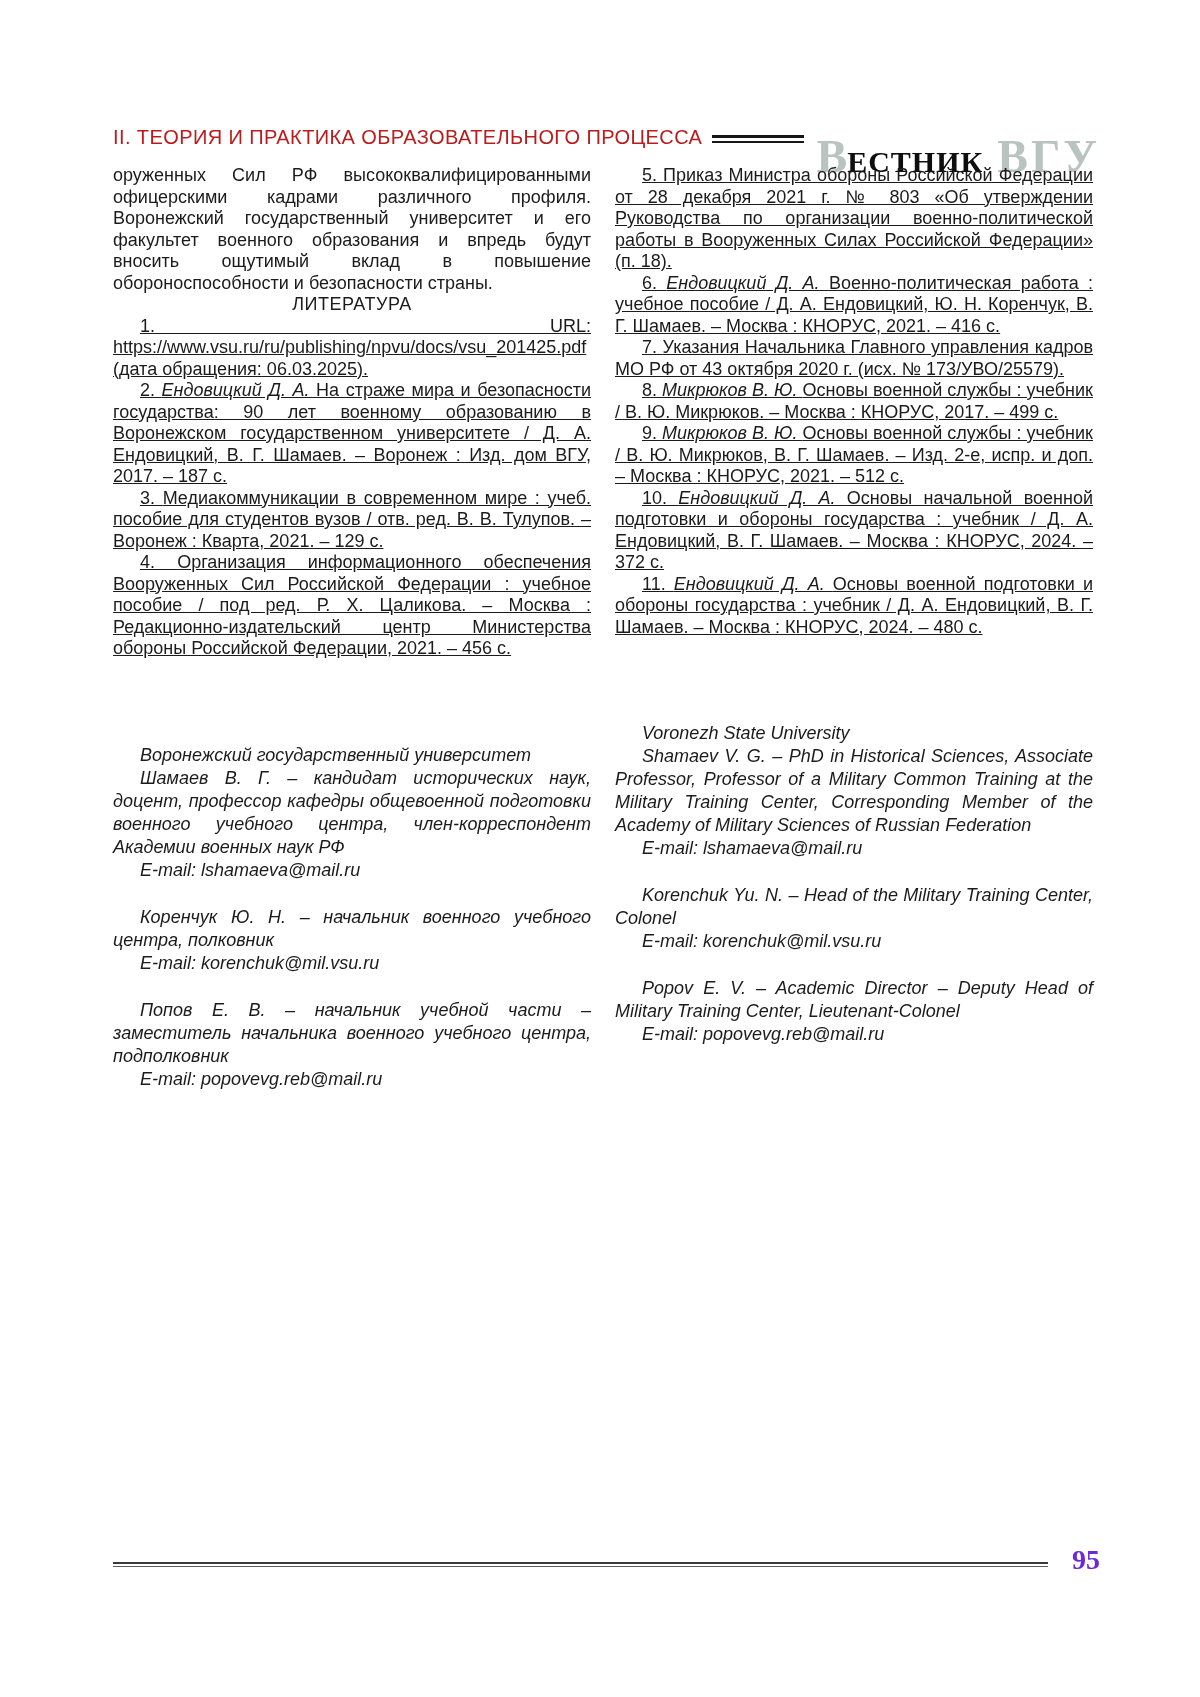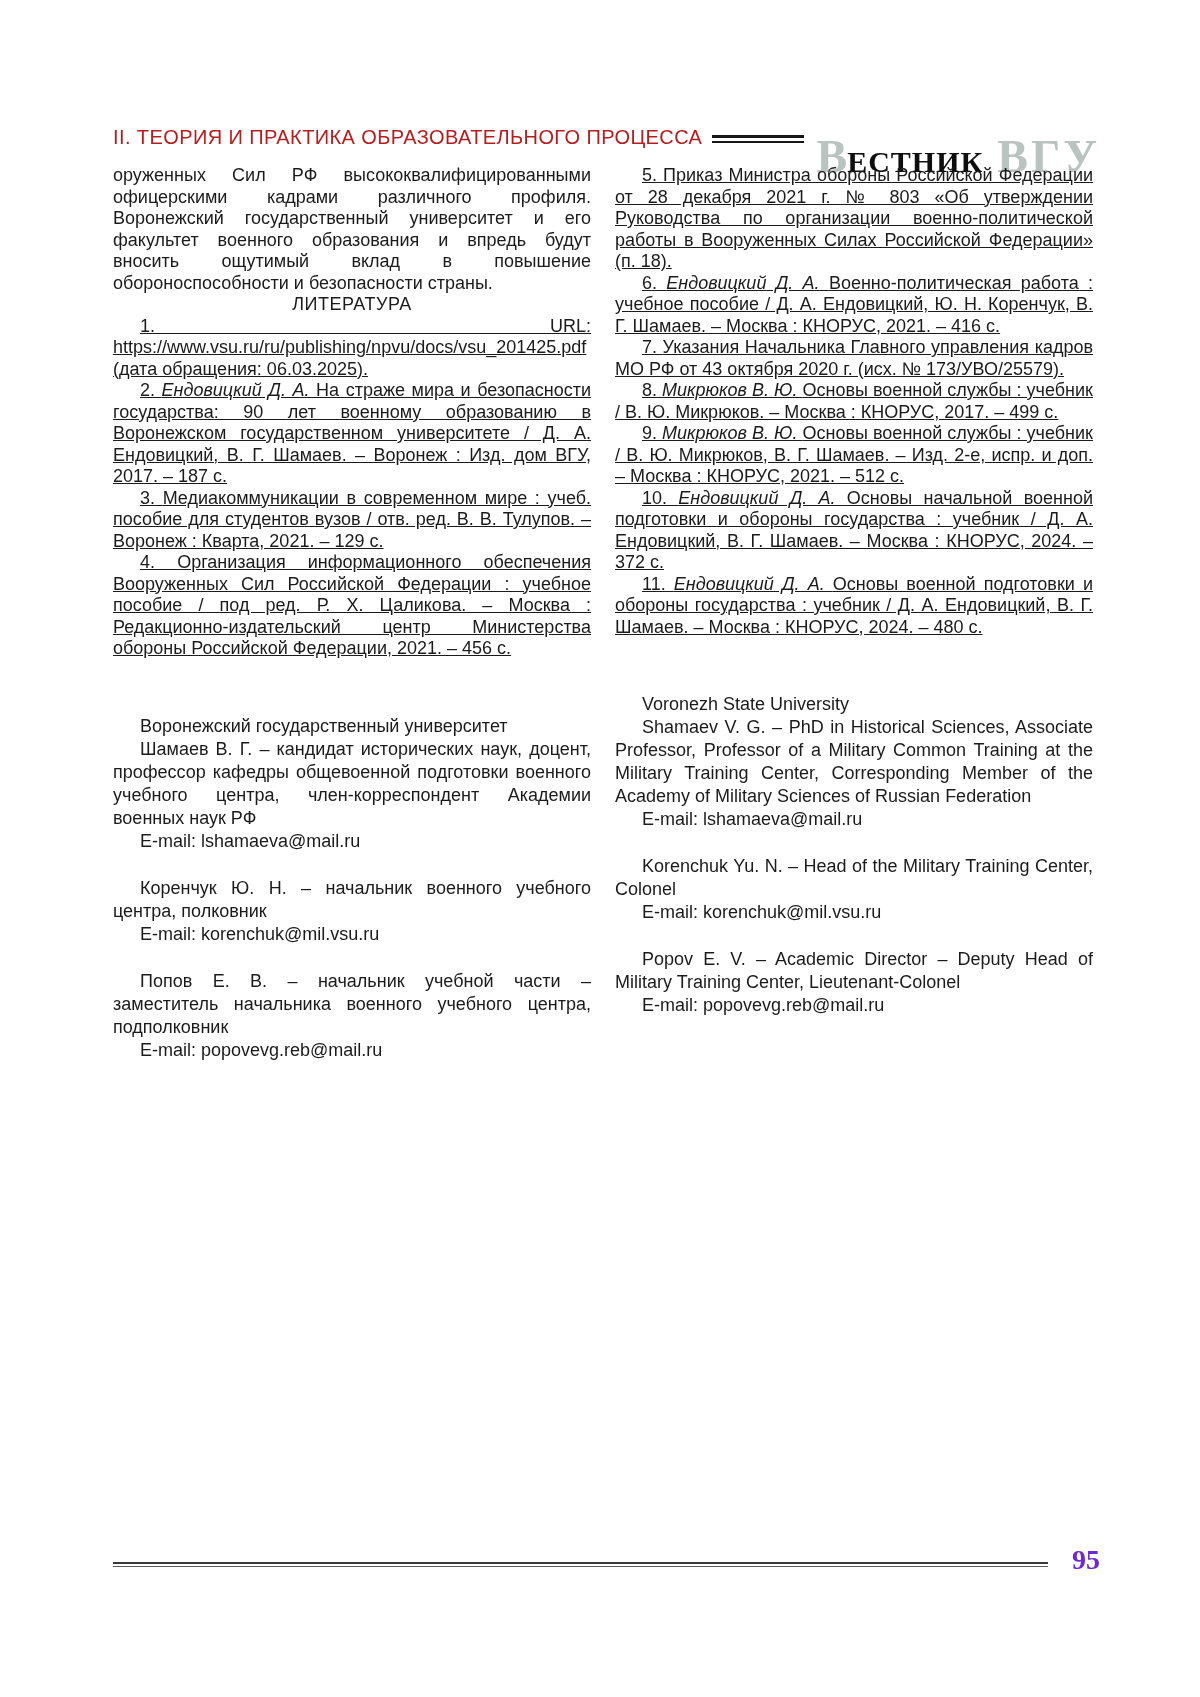--- a/index.html
+++ b/index.html
@@ -18,21 +18,21 @@
   
   .columns{position:absolute;left:113px;top:165px;width:982px;display:grid;
            grid-template-columns:478px 478px;column-gap:26px;gap:24px;}
   .col p{margin:0;}
   .body-text{font-size:18px;line-height:21.5px;text-align:justify;}
   .lit-heading{font-size:18px;font-weight:normal;text-align:center;margin:41px 0 16px;letter-spacing:.5px;}
   .ref{text-indent:27px;text-decoration:underline;}
   .ref-authors{font-style:italic;}
 
   
-  .authors{margin-top:55px;font-size:18px;line-height:23px;}
+  .authors{margin-top:84px;font-style:italic;font-size:18px;line-height:23px;}
   .authors p{margin:0;text-indent:27px;text-align:justify;}
   .author-entry{margin-top:24px;}
   .authors .author-entry:first-of-type{margin-top:0;}
 
   
   .ftr{position:absolute;left:113px;width:987px;top:1544px;display:flex;align-items:center;}
   .footer-rule{flex:1;height:5px;box-sizing:border-box;border-top:2px solid #3a3a3a;border-bottom:1px solid #5a5a5a;margin-right:24px;margin-top:8px;}
   .page-number{font-family:"Liberation Serif","DejaVu Serif",serif;font-weight:bold;font-size:28px;color:#6d28d9;}
 </style>
 </head>

